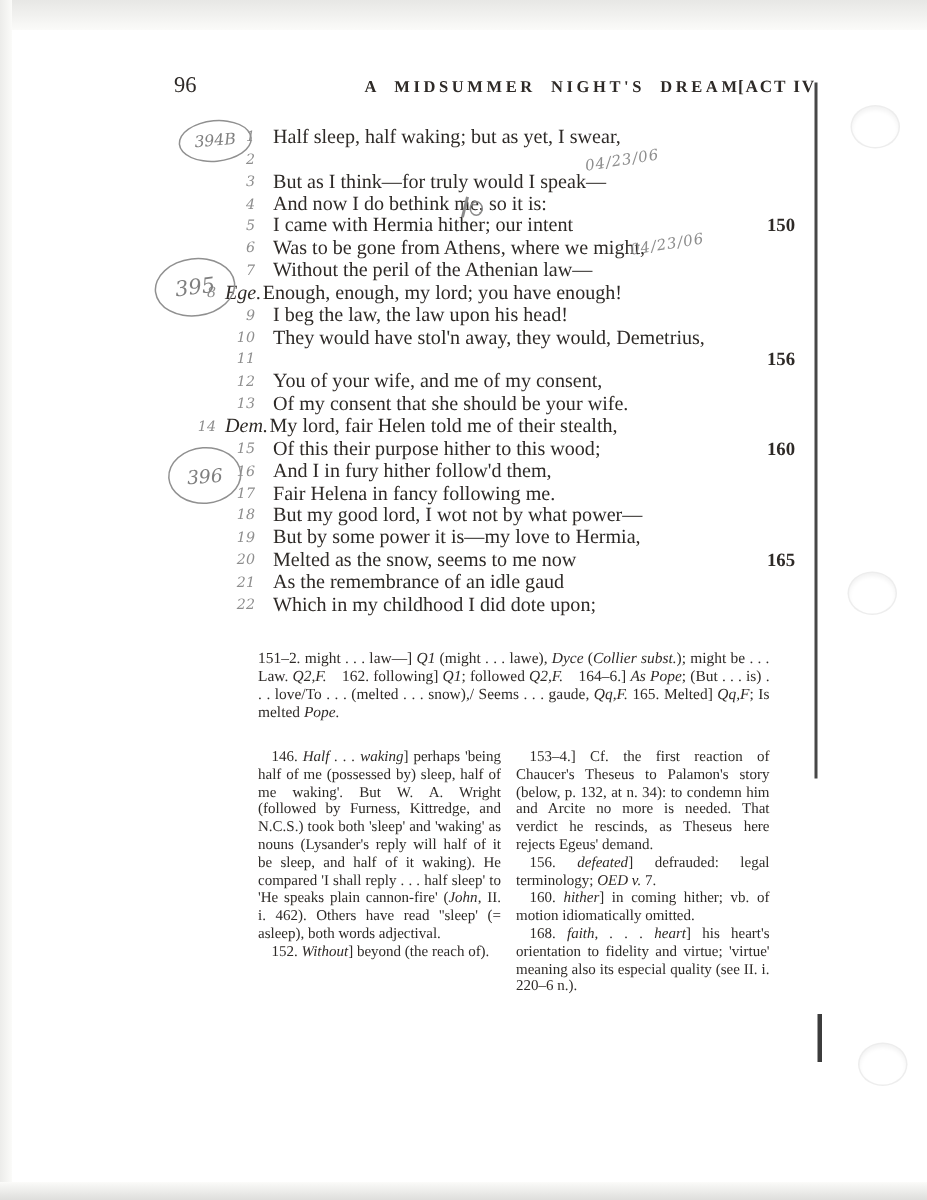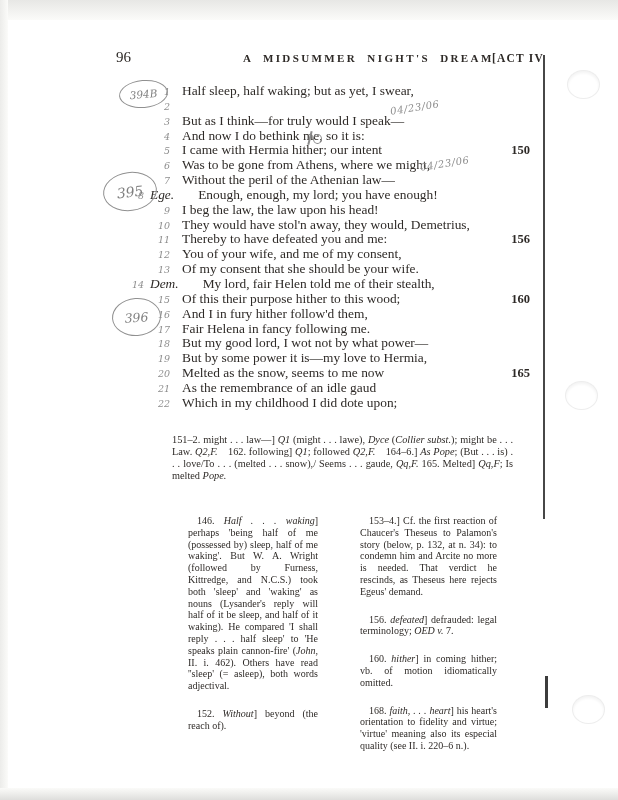--- a/index.html
+++ b/index.html
@@ -19,34 +19,34 @@
   .act{position:absolute;left:492px;top:52px;font-size:11.5px;font-weight:bold;letter-spacing:1.2px;}
 
   
   .verse{position:absolute;left:0;top:84px;width:618px;}
   .vline{position:relative;height:14.85px;font-size:13.4px;line-height:14.85px;}
   .hand-no{position:absolute;left:138px;top:1px;width:32px;text-align:right;
         font-family:"DejaVu Serif",serif;font-style:italic;font-size:9.5px;color:#8e8e8e;}
   .vline.prefixed .hand-no{left:112px;}
   .vtext{position:absolute;left:182px;white-space:nowrap;}
   .vline.prefixed .vtext{left:150px;}
-  .prefix{padding-right:24px;}
+  .prefix{padding-right:1px;}
   .prefix:empty{display:none;}
   .margin-no{position:absolute;left:494px;width:36px;text-align:right;font-size:12.5px;font-weight:bold;}
 
   
   .collation{position:absolute;left:172px;top:434px;width:341px;font-size:10.3px;
         line-height:12.1px;text-align:justify;}
   .collation em,.note em{font-style:italic;}
 
   
   .col{position:absolute;top:499px;font-size:10px;line-height:11.8px;text-align:justify;}
   .col.left{left:172px;width:162px;}
   .col.right{left:344px;width:169px;}
-  .note{margin:16px;text-indent:9px;}
+  .note{margin:0;text-indent:9px;}
 
   
   .circle{position:absolute;border:1.6px solid #909090;border-radius:50%;
         display:flex;align-items:center;justify-content:center;color:#7f7f7f;
         font-family:"DejaVu Serif",serif;font-style:italic;background:transparent;}
   .c394{left:119px;top:80px;width:47px;height:26px;font-size:10.5px;transform:rotate(-5deg);}
   .c395{left:103px;top:172px;width:52px;height:37px;font-size:14px;transform:rotate(-7deg);}
   .c396{left:112px;top:298px;width:47px;height:36px;font-size:12.5px;transform:rotate(-4deg);}
   .pdate{position:absolute;color:#8d8d8d;font-family:"DejaVu Serif",serif;font-style:italic;
         font-size:10px;letter-spacing:0.6px;transform:rotate(-9deg);white-space:nowrap;}
@@ -124,21 +124,20 @@
       <span class="vtext"><span>I beg the law, the law upon his head!</span></span>
       <span class="margin-no"></span>
     </div>
       <div class="vline">
       <span class="hand-no">10</span>
       <span class="vtext"><span>They would have stol'n away, they would, Demetrius,</span></span>
       <span class="margin-no"></span>
     </div>
       <div class="vline">
       <span class="hand-no">11</span>
-      <span class="vtext"><span>Thereby to have defeated you and me:</span></span>
       <span class="margin-no">156</span>
     </div>
       <div class="vline">
       <span class="hand-no">12</span>
       <span class="vtext"><span>You of your wife, and me of my consent,</span></span>
       <span class="margin-no"></span>
     </div>
       <div class="vline">
       <span class="hand-no">13</span>
       <span class="vtext"><span>Of my consent that she should be your wife.</span></span>

